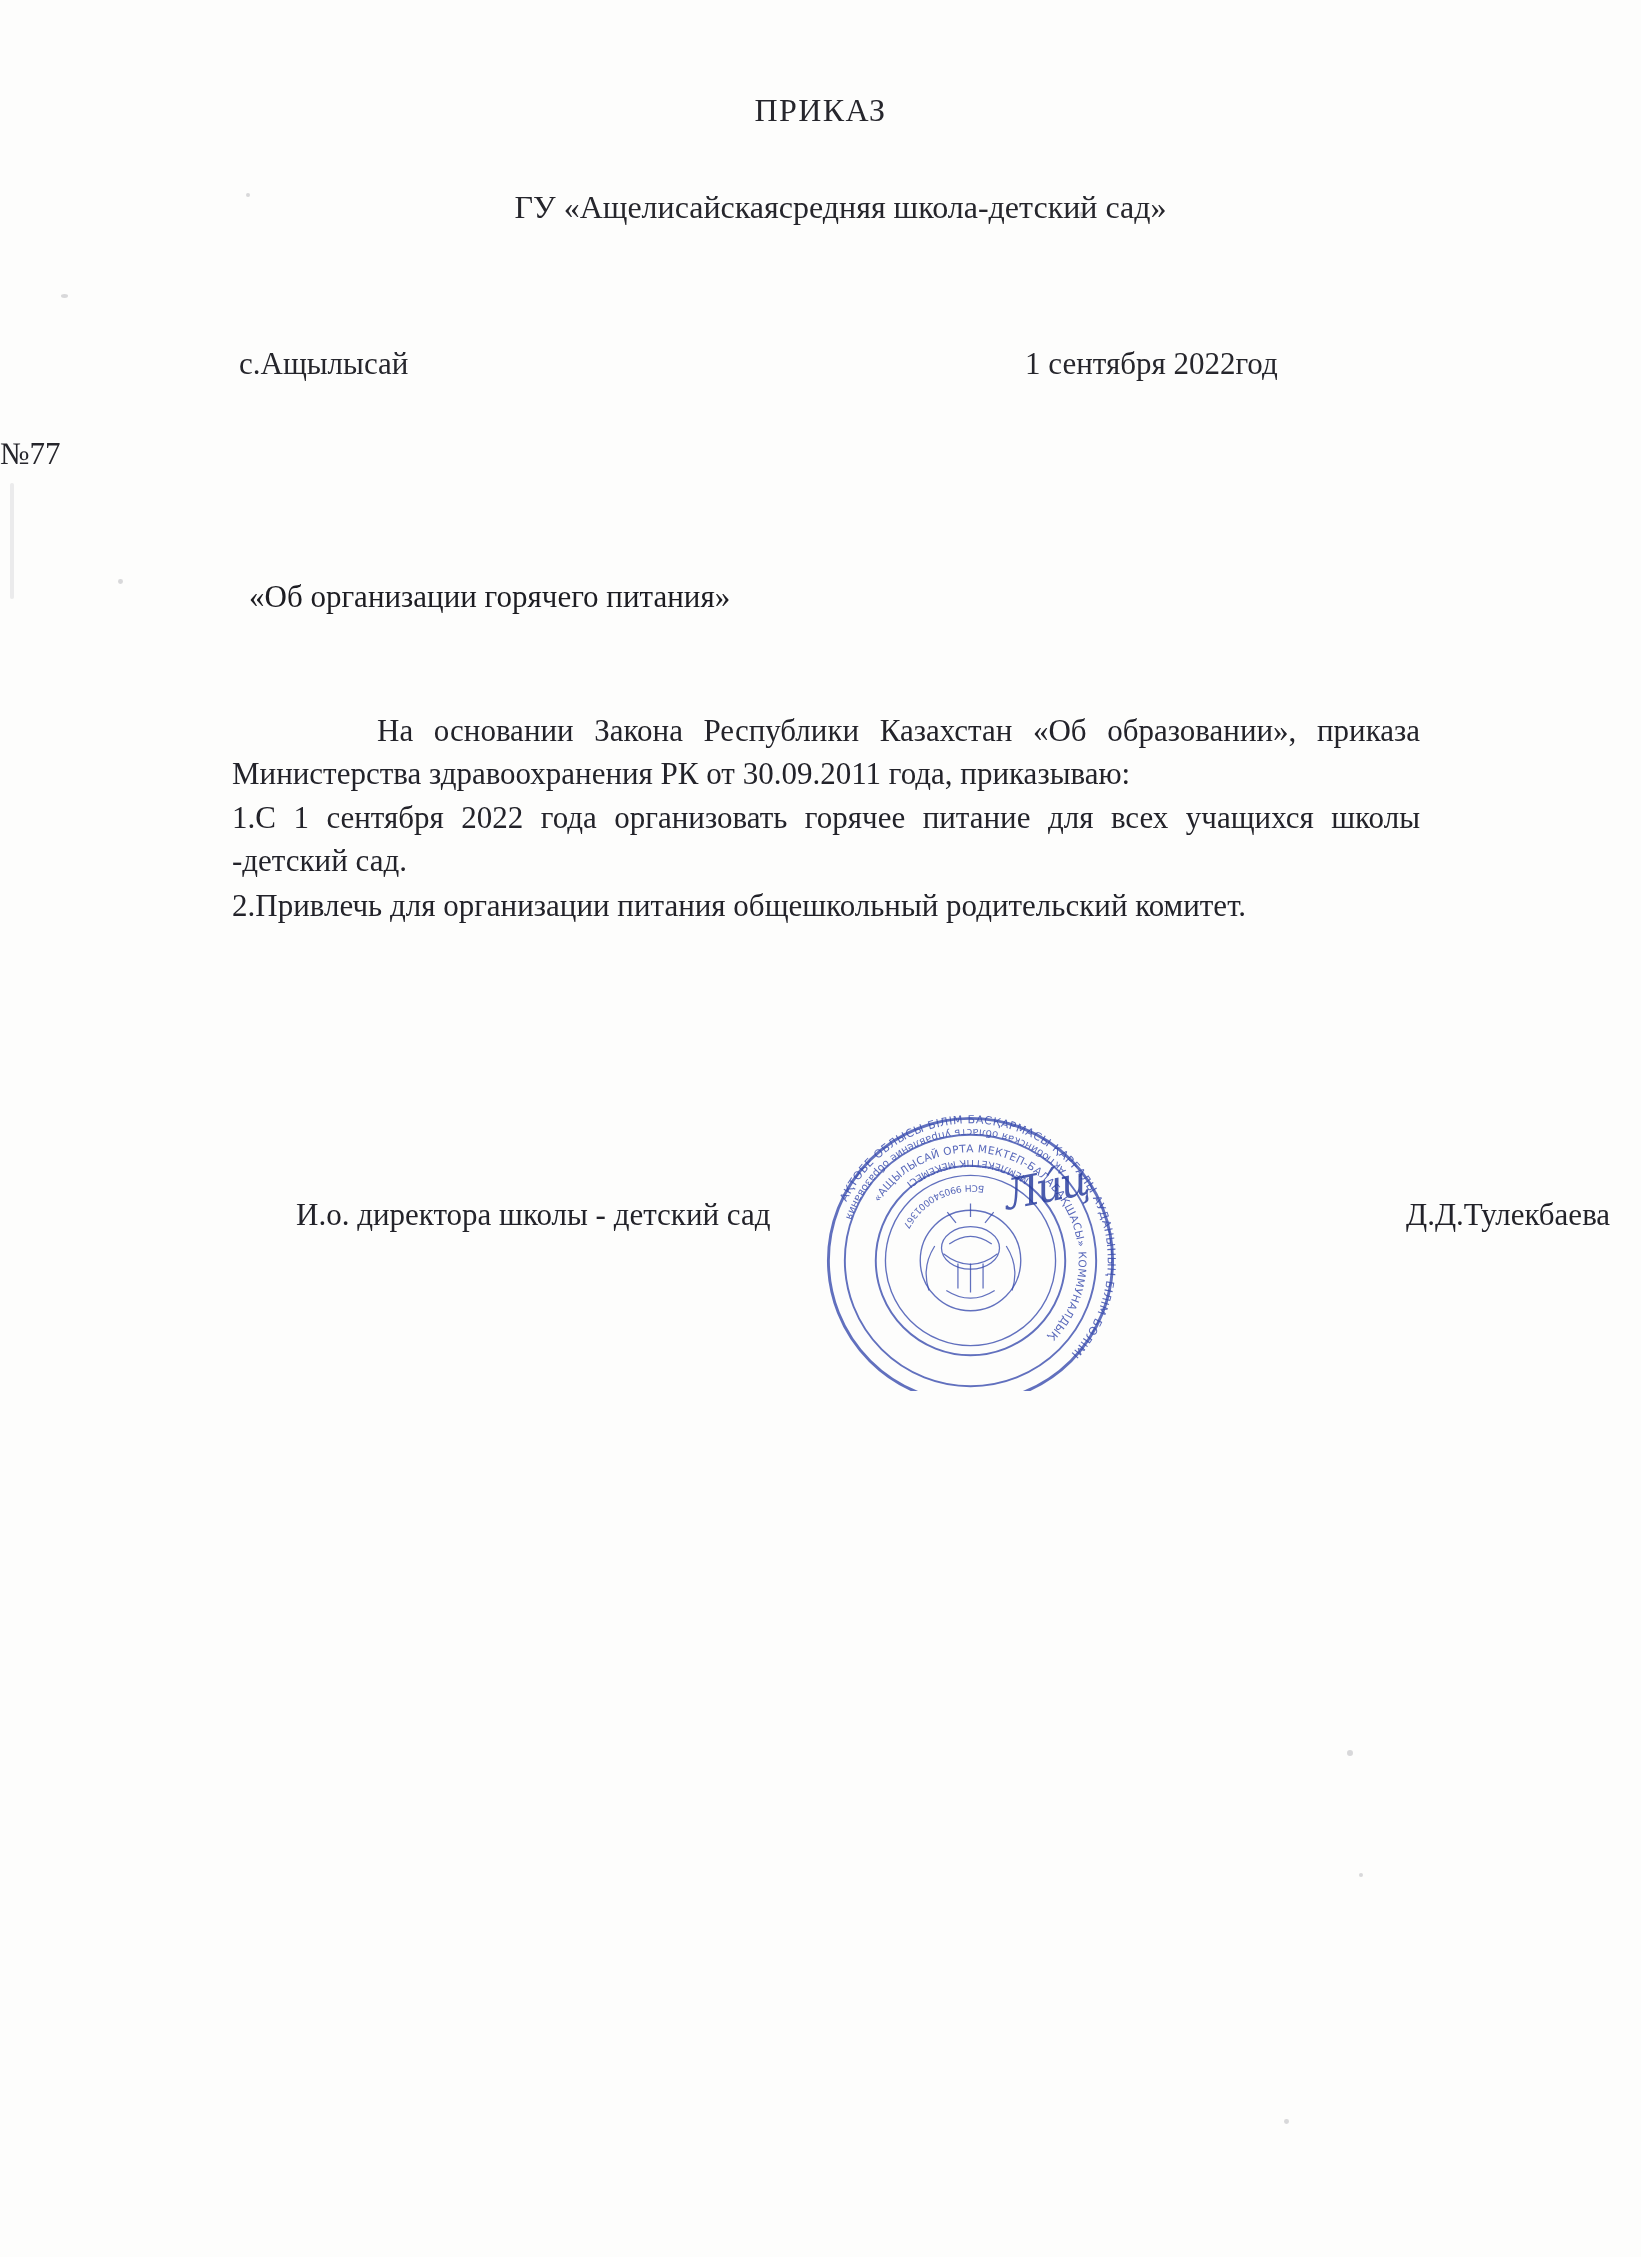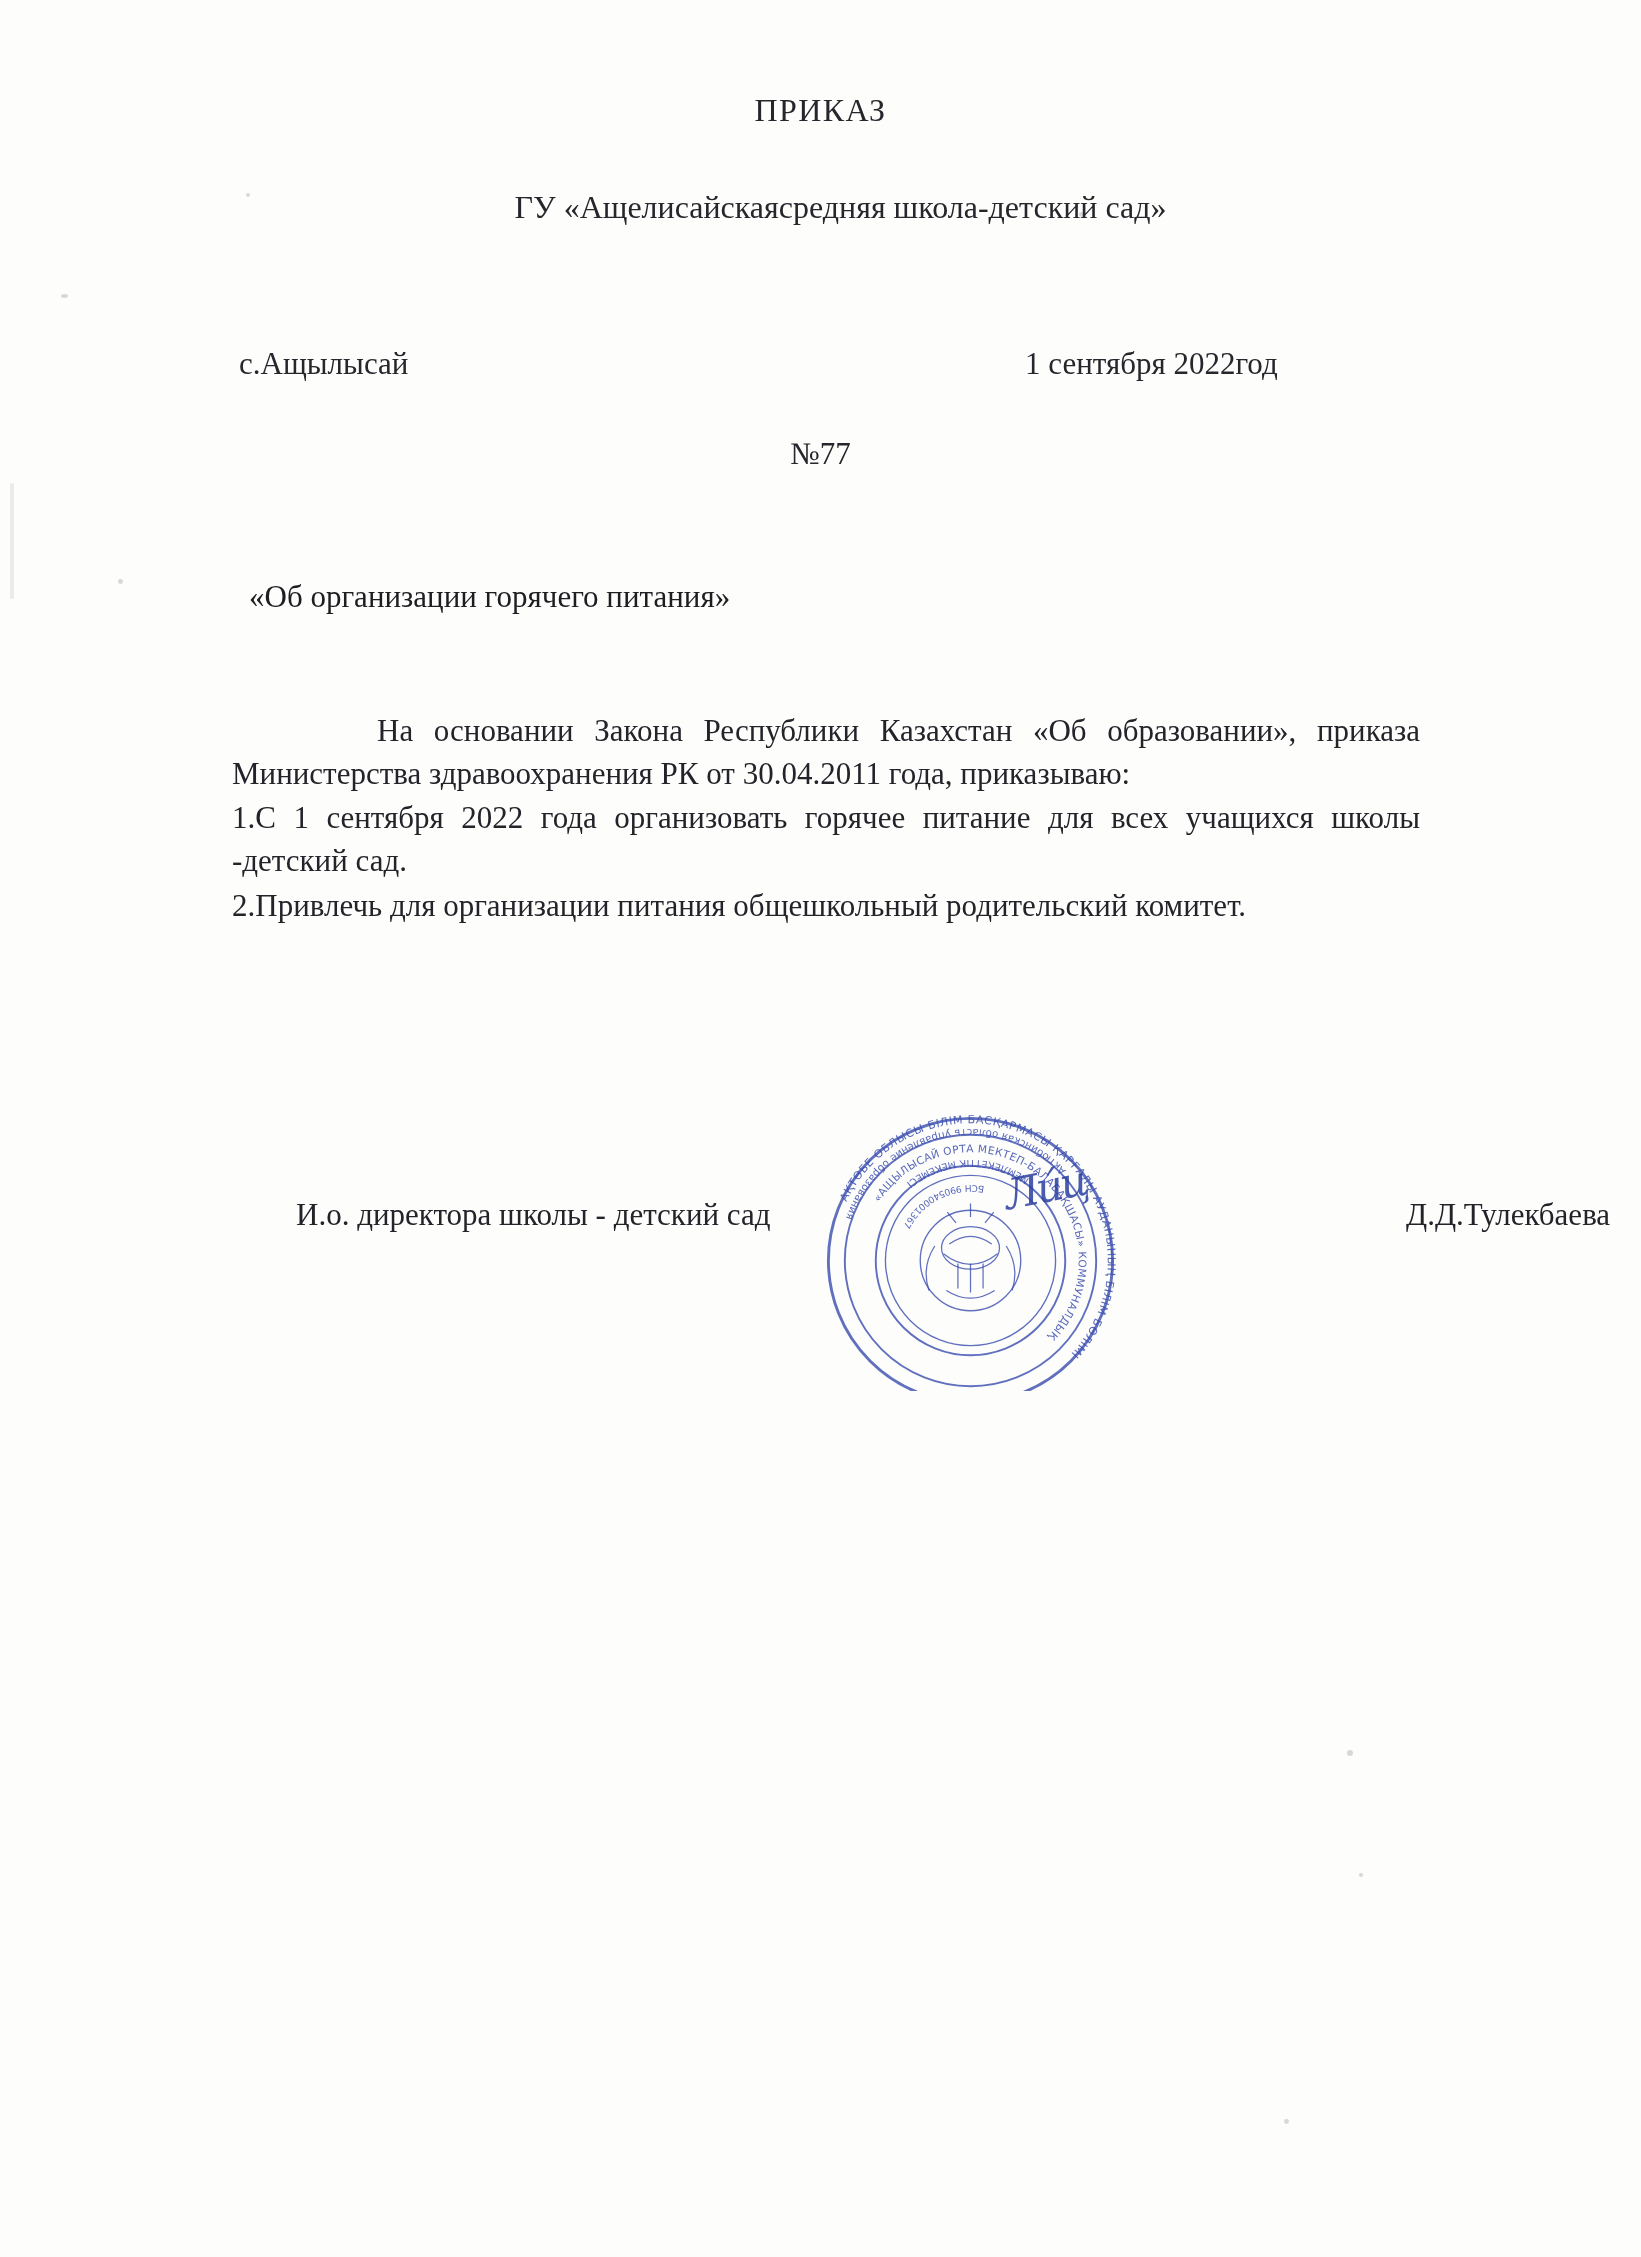--- a/index.html
+++ b/index.html
@@ -62,21 +62,21 @@
     top: 346px;
     left: 1025px;
     font-size: 31px;
     color: #26262c;
   }
   .number {
     position: absolute;
     top: 436px;
     left: 0;
     width: 1641px;
-    text-align: center;
+    text-align: left;
     font-size: 31px;
     color: #26262c;
   }
   .subject {
     position: absolute;
     top: 579px;
     left: 249px;
     font-size: 31px;
     font-weight: normal;
     color: #1d1d22;
@@ -155,21 +155,21 @@
 
     <div class="place">с.Ащылысай</div>
 
     <div class="date">1 сентября 2022год</div>
 
     <div class="number">№77</div>
 
     <div class="subject">«Об организации  горячего питания»</div>
 
     <div class="body">
-      <p class="indent">На основании  Закона  Республики Казахстан  «Об образовании», приказа Министерства  здравоохранения  РК от 30.04.2011 года,  приказываю:</p>
+      <p class="indent">На основании  Закона  Республики Казахстан  «Об образовании», приказа Министерства  здравоохранения  РК от 30.09.2011 года,  приказываю:</p>
       <p>1.С 1 сентября 2022 года  организовать  горячее питание  для всех учащихся  школы -детский сад.</p>
       <p>2.Привлечь для организации  питания  общешкольный родительский комитет.</p>
     </div>
 
     <div class="stamp">
       <svg width="319" height="290" viewBox="0 0 330 300" xmlns="http://www.w3.org/2000/svg">
         <defs>
           <path id="ringOuter" d="M 165,165 m -142,0 a 142,142 0 1,1 284,0 a 142,142 0 1,1 -284,0"></path>
           <path id="ringOuterBottom" d="M 165,165 m 136,0 a 136,136 0 1,0 -272,0 a 136,136 0 1,0 272,0"></path>
           <path id="ringMid" d="M 165,165 m -112,0 a 112,112 0 1,1 224,0 a 112,112 0 1,1 -224,0"></path>

